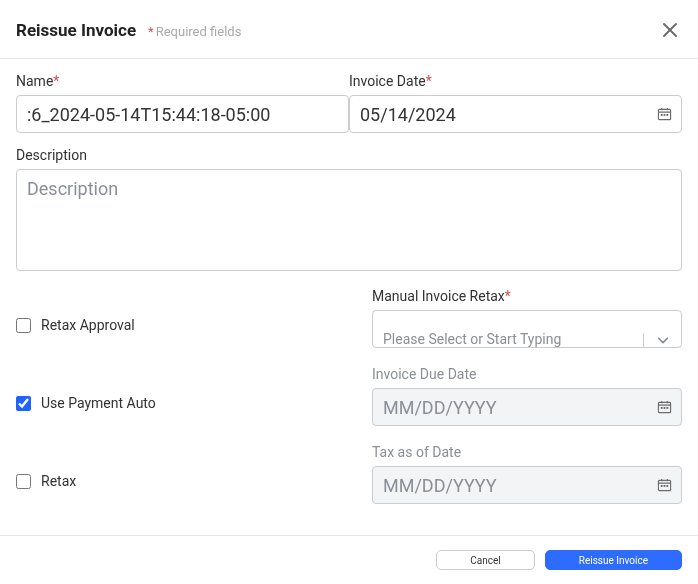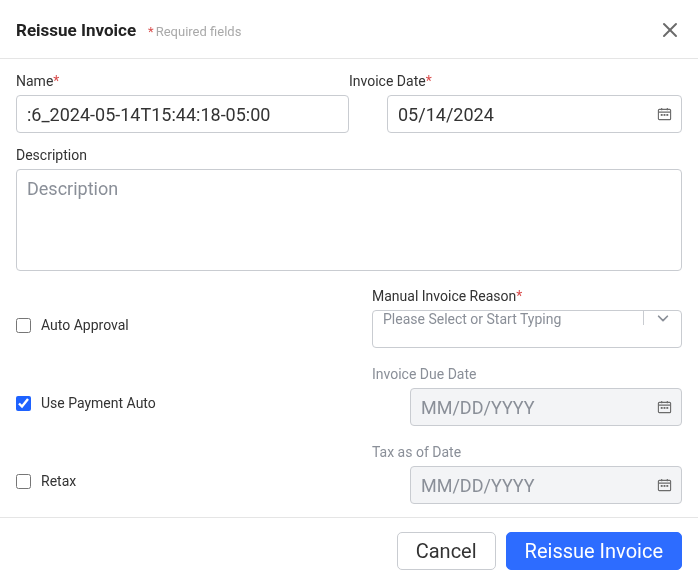--- a/index.html
+++ b/index.html
@@ -87,21 +87,20 @@
     height: 102px;
     padding: 8px 10px;
     resize: none;
   }
   .textarea-input::placeholder, .text-input::placeholder { color: #8a8f98; }
 
   .date-wrap {
     position: relative;
     display: flex;
     align-items: center;
-    margin-left: 38px;
   }
   .date-wrap input {
     height: 38px;
     padding: 0 36px 0 10px;
   }
   .date-wrap.disabled input {
     background: #f3f4f6;
     color: #8b5cf6;
   }
   .cal-icon {
@@ -110,21 +109,21 @@
     top: 50%;
     transform: translateY(-50%);
     color: #6b6b6b;
     pointer-events: none;
     line-height: 0;
   }
   .cal-icon svg { width: 15px; height: 15px; }
 
   .select-wrap {
     display: flex;
-    align-items: flex-start;
+    align-items: flex-end;
     border: 1px solid #c9ccd1;
     border-radius: 4px;
     height: 38px;
     background: #fff;
   }
   .select-wrap .select-text {
     flex: 1;
     display: flex;
     align-items: center;
     padding: 0 10px;
@@ -169,23 +168,23 @@
     left: 0;
     right: 0;
     border-top: 1px solid #e5e5e5;
     padding: 14px 16px;
     display: flex;
     justify-content: flex-end;
     gap: 10px;
     background: #fff;
   }
   .btn {
-    height: 38px;
-    padding: 0 18px;
-    font-size: 20px;
+    height: 20px;
+    padding: 0 33px;
+    font-size: 10px;
     font-family: inherit;
     border-radius: 5px;
     cursor: pointer;
   }
   .btn-secondary {
     background: #fff;
     border: 1px solid #c9ccd1;
     color: #333;
   }
   .btn-primary {
@@ -242,25 +241,25 @@
     <div class="col" style="flex: 1 1 100%;">
       <label class="field-label">Description</label>
       <textarea class="textarea-input" placeholder="Description" style=""></textarea>
     </div>
   </div>
 
   <div class="section" style="margin-top: 8px;">
     <div class="col-left">
       <div class="check-row" style="margin-top: 14px;">
         <input type="checkbox" style="">
-        <span class="check-label">Auto Approval</span>
+        <span class="check-label">Retax Approval</span>
       </div>
     </div>
     <div class="col-right">
-      <label class="field-label"><span>Manual Invoice Reason</span><span class="ast">*</span></label>
+      <label class="field-label"><span>Manual Invoice Retax</span><span class="ast">*</span></label>
       <div class="select-wrap">
         <div class="select-text">Please Select or Start Typing</div>
         <div class="select-arrow">
           <svg viewBox="0 0 16 16" stroke-width="2" stroke-linecap="round" stroke-linejoin="round">
               <polyline points="3,6 8,11 13,6"></polyline>
             </svg>
         </div>
       </div>
     </div>
   </div>

